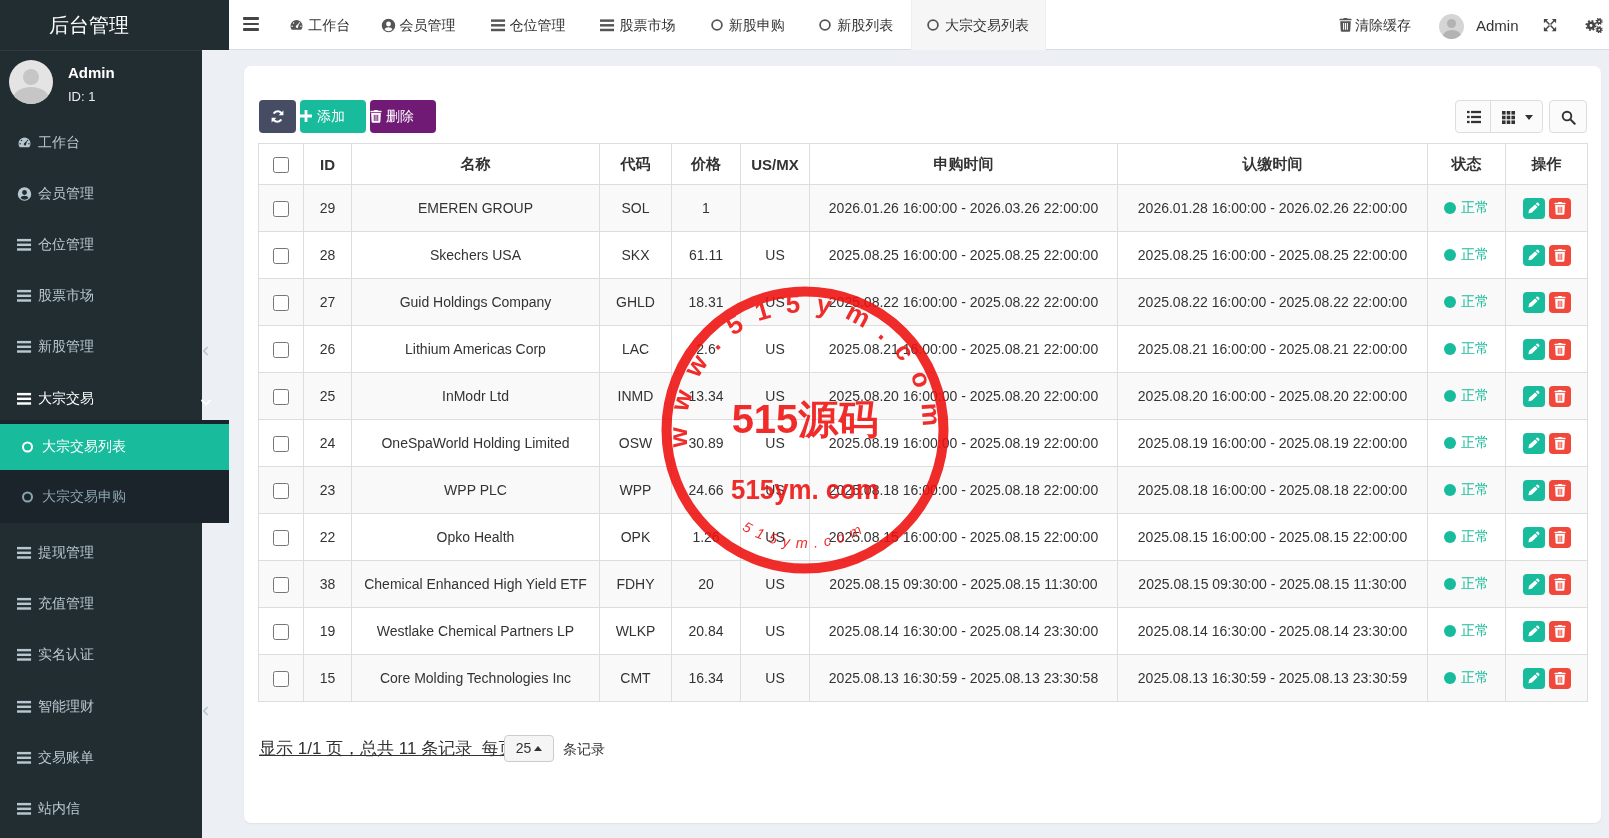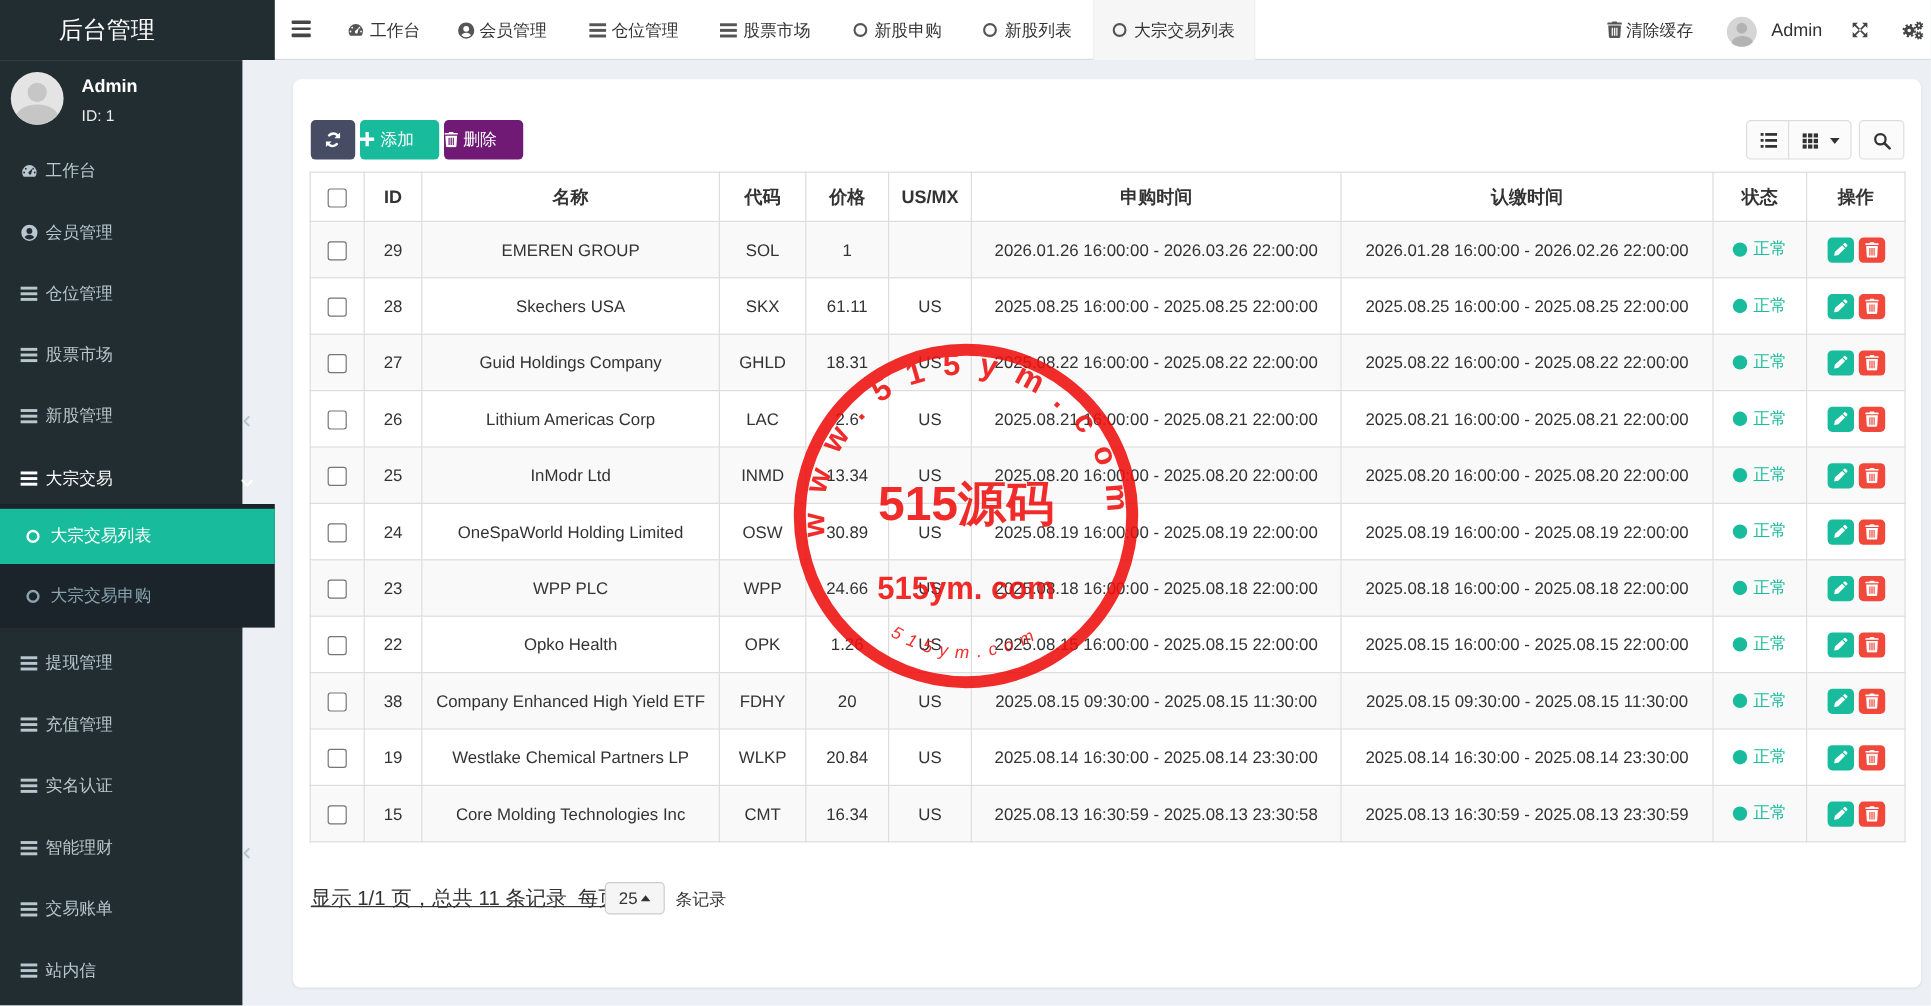--- a/index.html
+++ b/index.html
@@ -507,21 +507,21 @@
           <td><span class="status"><span class="dot"></span>正常</span></td>
           <td><span class="abtn edit"><svg viewBox="0 0 14 14" width="12" height="12">
                 <path fill="#fff" d="M10.2.9a1.1 1.1 0 0 1 1.6 0l1.3 1.3a1.1 1.1 0 0 1 0 1.6l-1.1 1.1-2.9-2.9zM8.3 2.8l2.9 2.9-6.6 6.6L1.2 13a.5.5 0 0 1-.6-.6l.7-3.4z"></path>
               </svg></span><span class="abtn del"><svg viewBox="0 0 14 16" width="12" height="14">
                 <path fill="#fff" d="M5.2.9h3.6l.7 1h3.3c.4 0 .7.3.7.7v.9H.5v-.9c0-.4.3-.7.7-.7h3.3zM1.3 4.6h11.4l-.6 10a1.3 1.3 0 0 1-1.3 1.2H3.2a1.3 1.3 0 0 1-1.3-1.2zM4.4 6.5v7.2h1.1V6.5zm2 0v7.2h1.2V6.5zm2.1 0v7.2h1.1V6.5z"></path>
               </svg></span></td>
         </tr>
       <tr class="odd">
           <td><span class="cb"></span></td>
           <td>38</td>
-          <td>Company Enhanced High Yield ETF</td>
+          <td>Chemical Enhanced High Yield ETF</td>
           <td>FDHY</td>
           <td>20</td>
           <td>US</td>
           <td>2025.08.15 09:30:00 - 2025.08.15 11:30:00</td>
           <td>2025.08.15 09:30:00 - 2025.08.15 11:30:00</td>
           <td><span class="status"><span class="dot"></span>正常</span></td>
           <td><span class="abtn edit"><svg viewBox="0 0 14 14" width="12" height="12">
                 <path fill="#fff" d="M10.2.9a1.1 1.1 0 0 1 1.6 0l1.3 1.3a1.1 1.1 0 0 1 0 1.6l-1.1 1.1-2.9-2.9zM8.3 2.8l2.9 2.9-6.6 6.6L1.2 13a.5.5 0 0 1-.6-.6l.7-3.4z"></path>
               </svg></span><span class="abtn del"><svg viewBox="0 0 14 16" width="12" height="14">
                 <path fill="#fff" d="M5.2.9h3.6l.7 1h3.3c.4 0 .7.3.7.7v.9H.5v-.9c0-.4.3-.7.7-.7h3.3zM1.3 4.6h11.4l-.6 10a1.3 1.3 0 0 1-1.3 1.2H3.2a1.3 1.3 0 0 1-1.3-1.2zM4.4 6.5v7.2h1.1V6.5zm2 0v7.2h1.2V6.5zm2.1 0v7.2h1.1V6.5z"></path>

